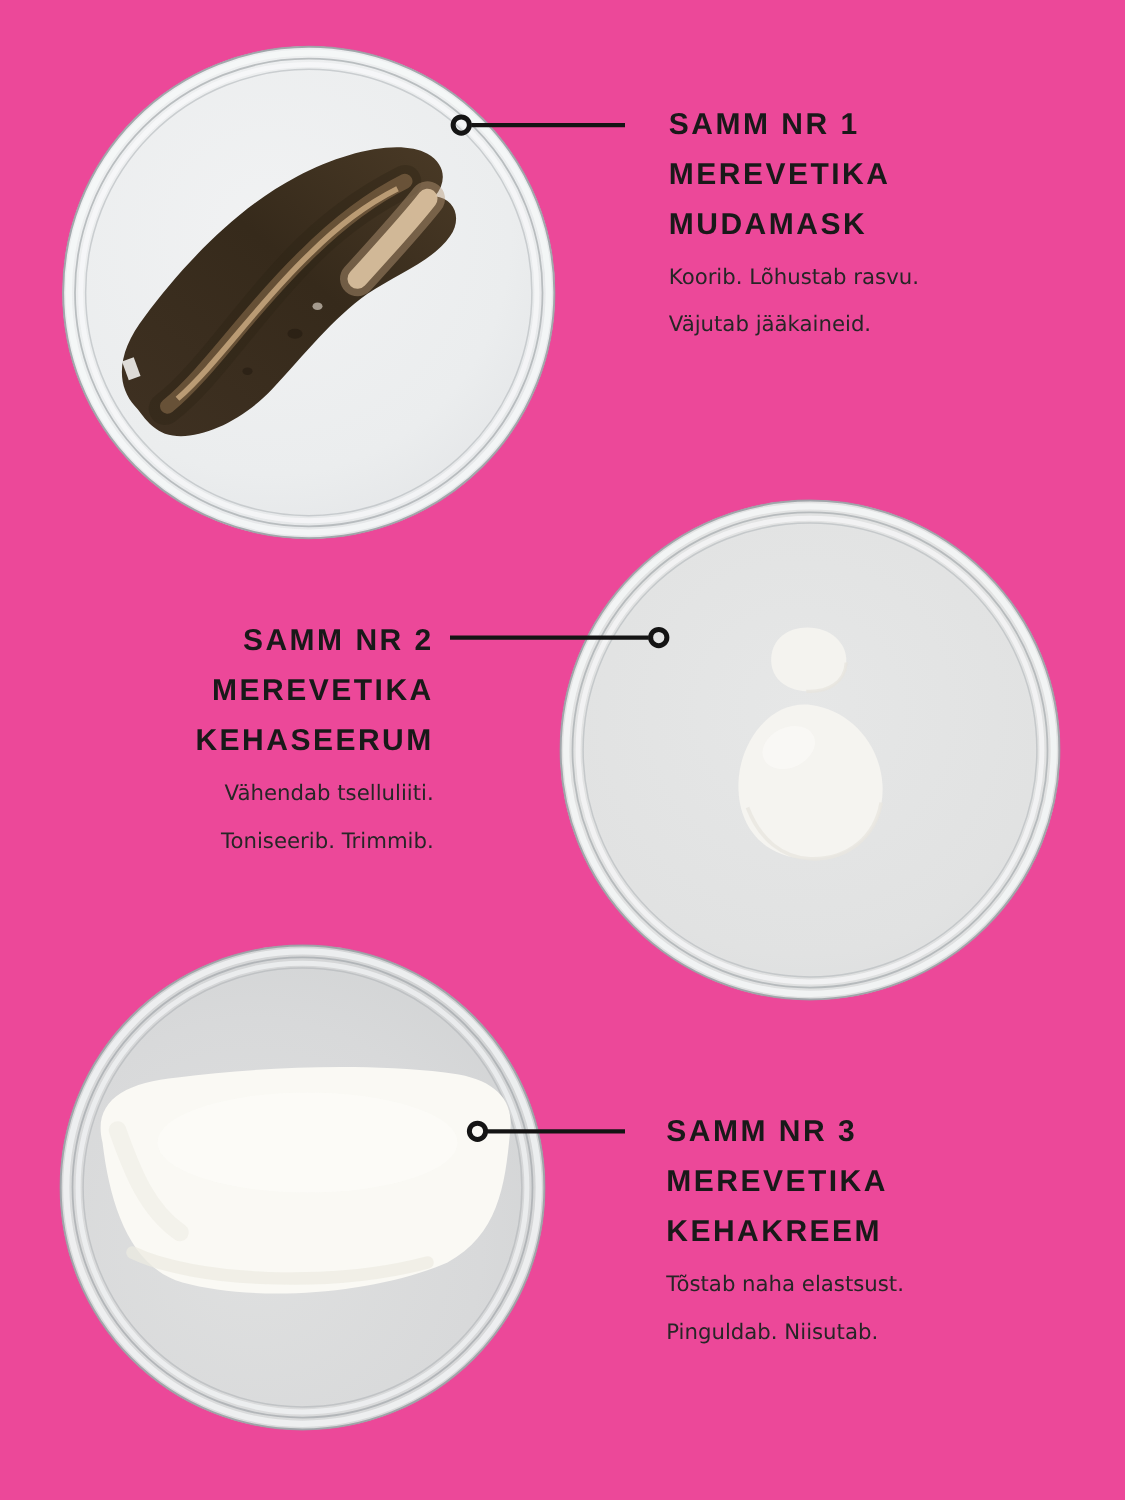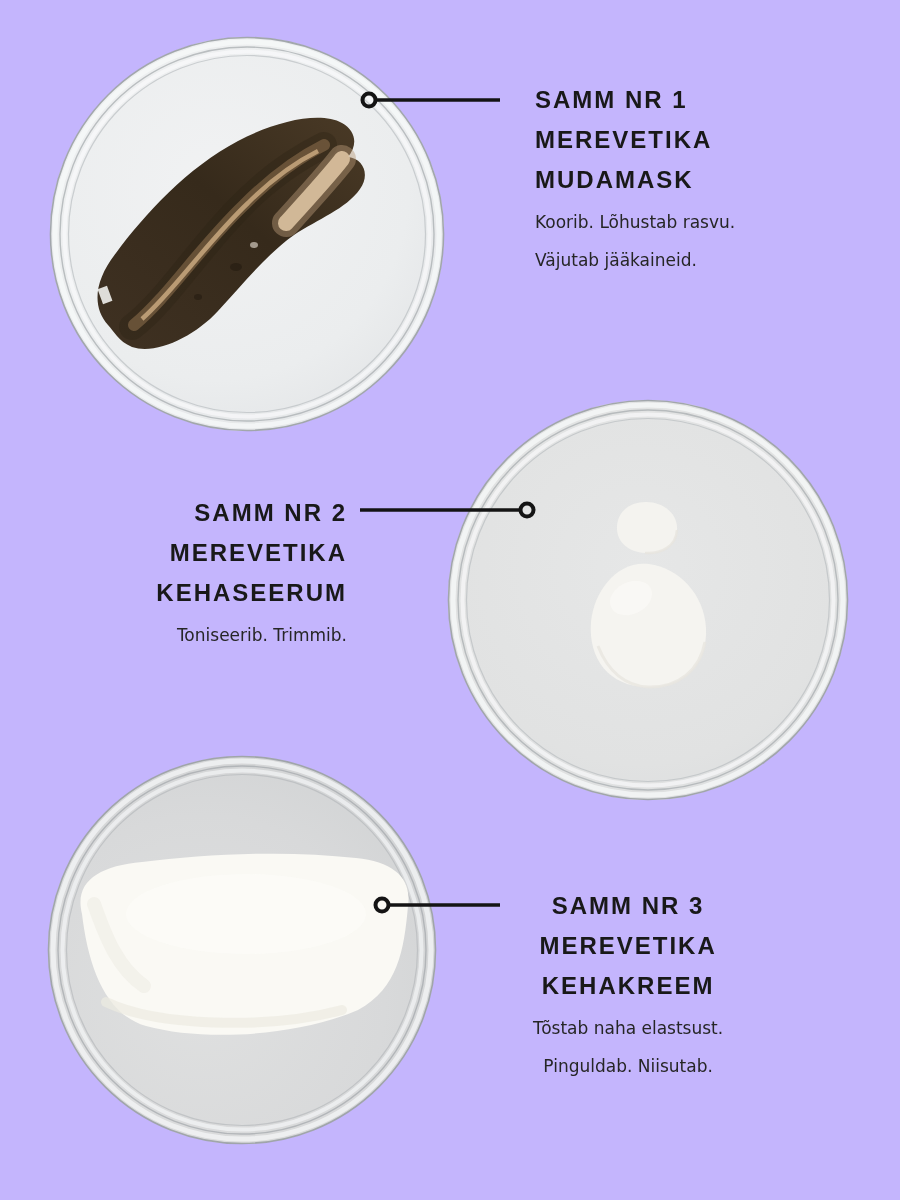--- a/index.html
+++ b/index.html
@@ -1,41 +1,41 @@
 <!DOCTYPE html>
 <html><head>
 <meta charset="utf-8">
 <style>
   html, body { margin: 0; padding: 0; background: #dee1e3; }
   .canvas {
     position: relative;
     width: 900px;
     height: 1200px;
-    background: #c4b5fd;
+    background: #ec4899;
     overflow: hidden;
     font-family: "Liberation Sans", sans-serif;
     text-decoration: underline;
   }
   .dish { position: absolute; }
   .dish svg { display: block; }
   .dish1 { left: 48px;  top: 35px;  }
   .dish2 { left: 446px; top: 398px; }
   .dish3 { left: 46px;  top: 754px; }
 
   .callouts {
     position: absolute;
     left: 0; top: 0;
     width: 900px; height: 1200px;
     pointer-events: none;
   }
 
   .text-block { position: absolute; color: #191919; }
   .tb1 { left: 535px; top: 80px;  text-align: left;  }
   .tb2 { right: 553px; top: 493px; text-align: right; }
-  .tb3 { left: 533px; top: 886px; text-align: center;  }
+  .tb3 { left: 533px; top: 886px; text-align: left;  }
 
   .step-label {
     font-size: 24px;
     font-weight: 700;
     letter-spacing: 2px;
     line-height: 40px;
     white-space: nowrap;
     color: #191919;
   }
   .product-name {
@@ -177,20 +177,21 @@
     </div>
   </div>
 
   <div class="text-block tb2">
     <div class="step-label">SAMM NR 2</div>
     <div class="product-name">
       <span class="line">MEREVETIKA</span>
       <span class="line">KEHASEERUM</span>
     </div>
     <div class="desc">
+      <span class="line">Vähendab tselluliiti.</span>
       <span class="line">Toniseerib. Trimmib.</span>
     </div>
   </div>
 
   <div class="text-block tb3">
     <div class="step-label">SAMM NR 3</div>
     <div class="product-name">
       <span class="line">MEREVETIKA</span>
       <span class="line">KEHAKREEM</span>
     </div>

